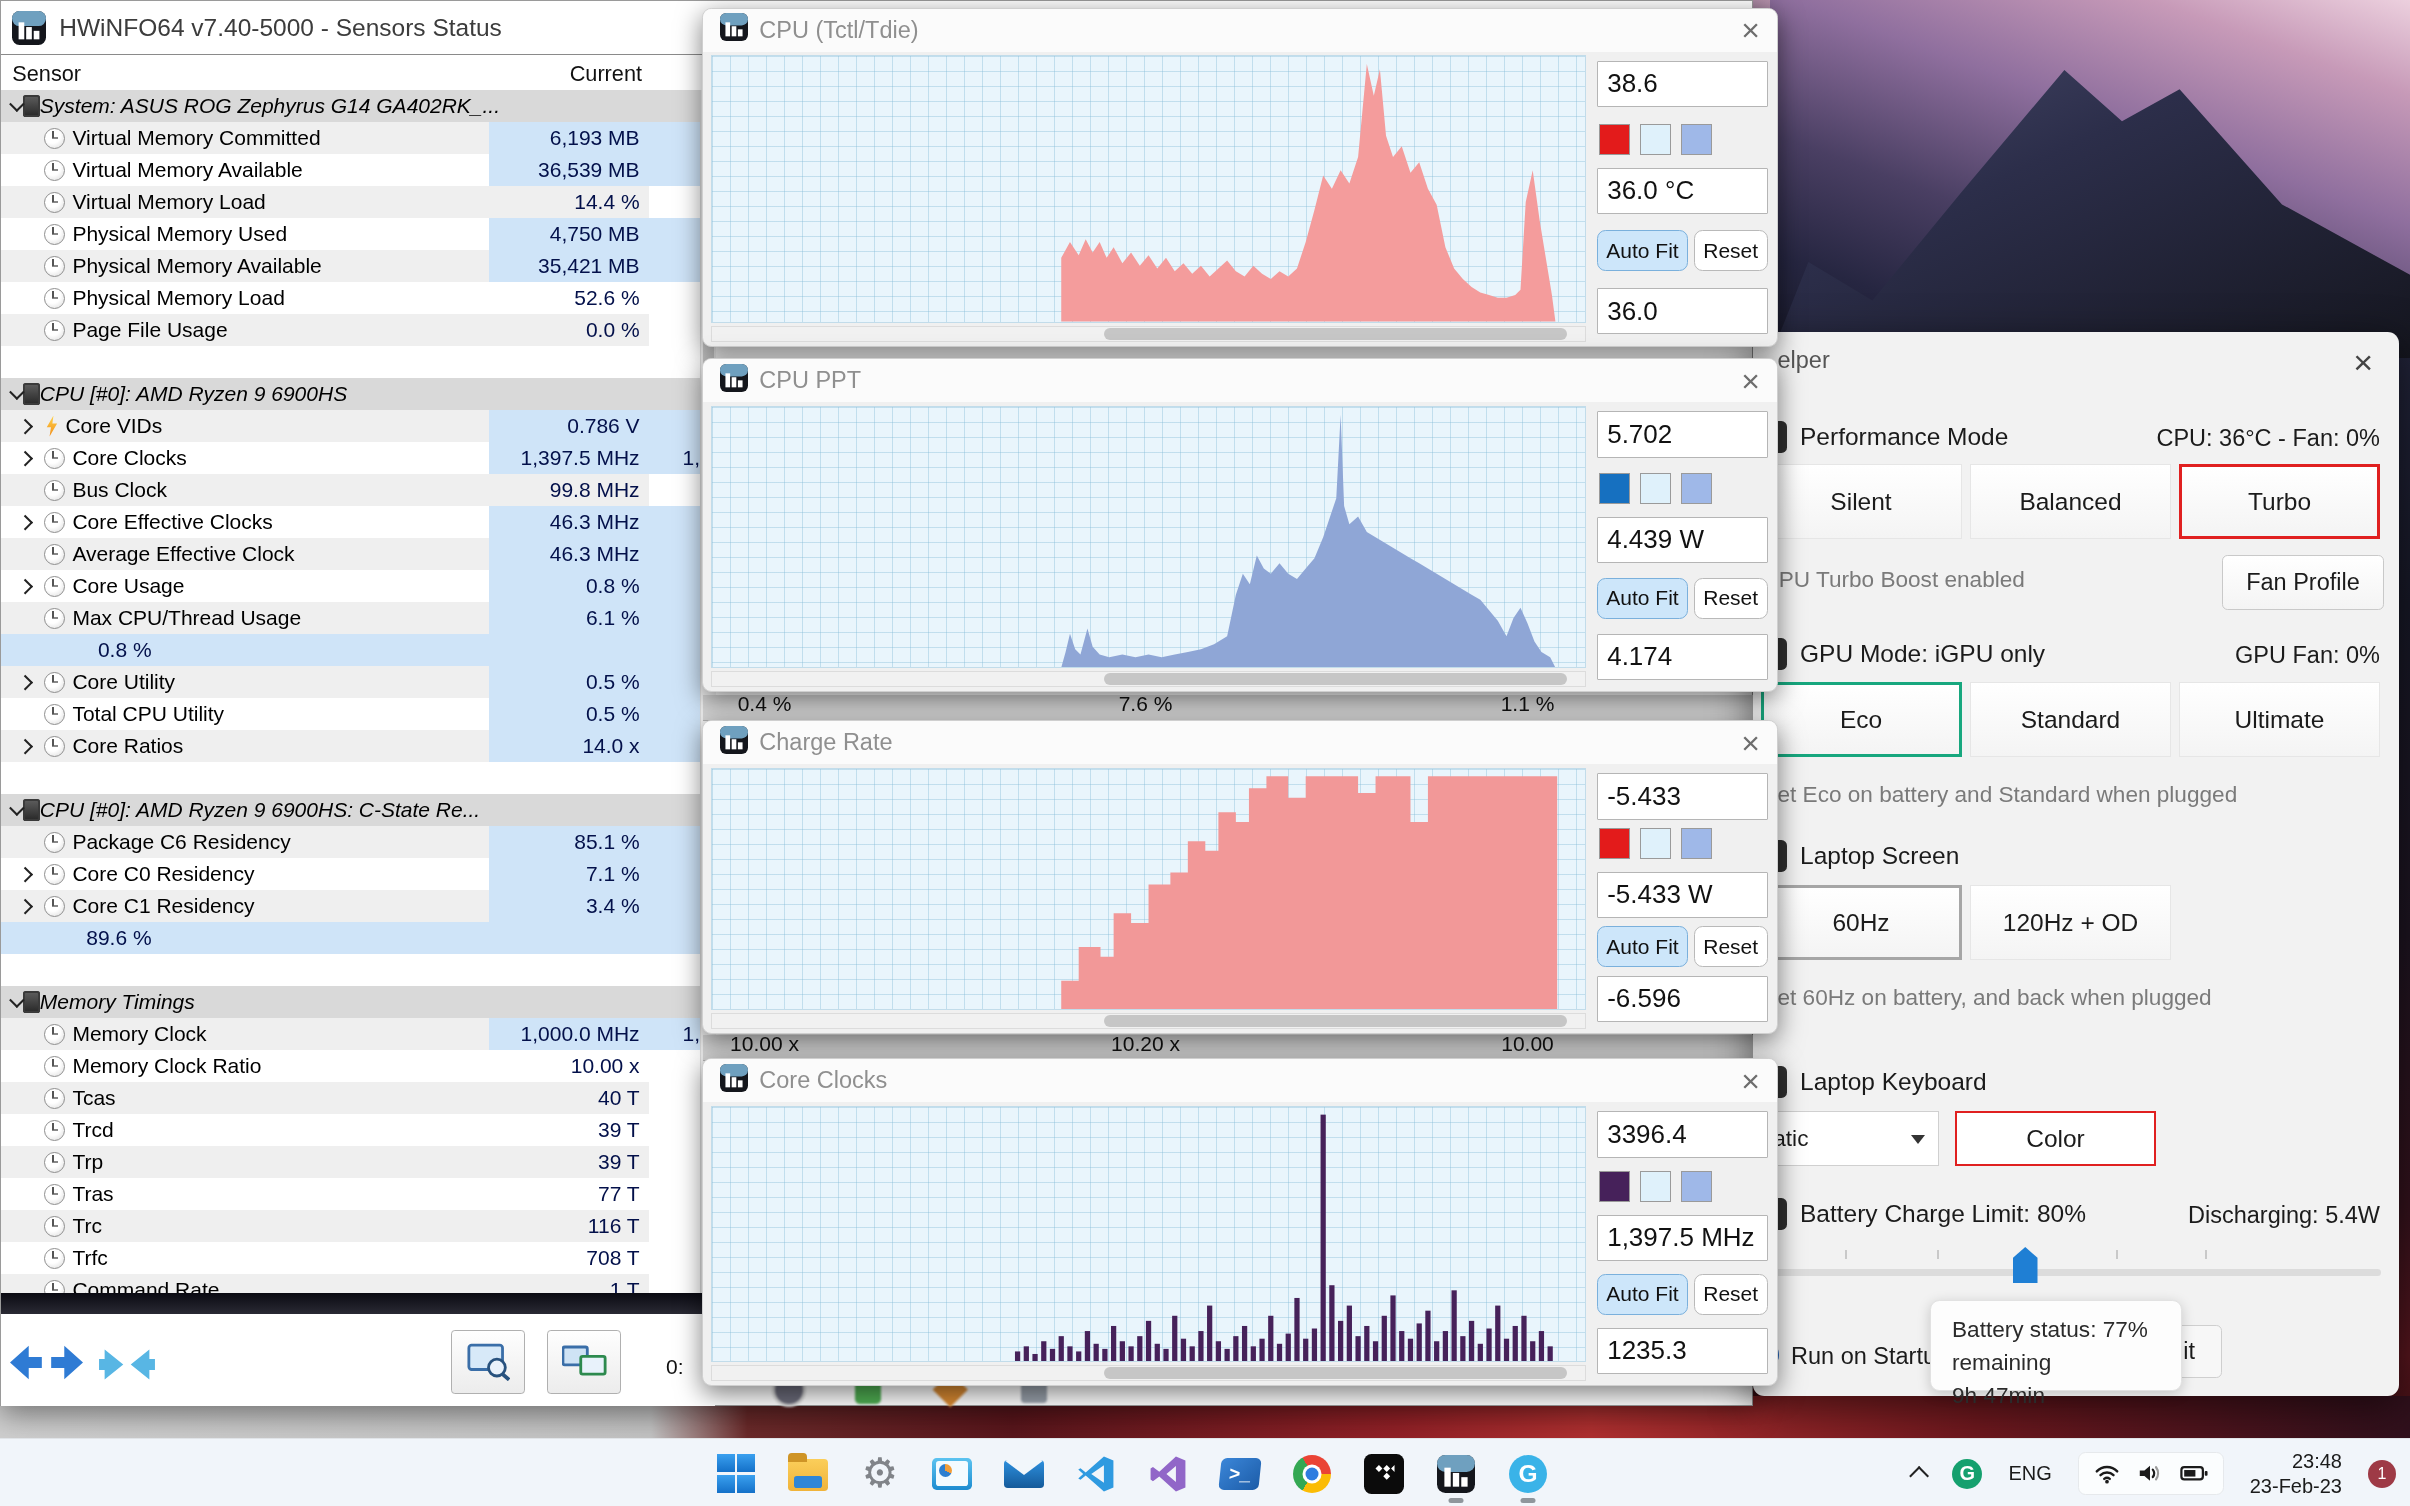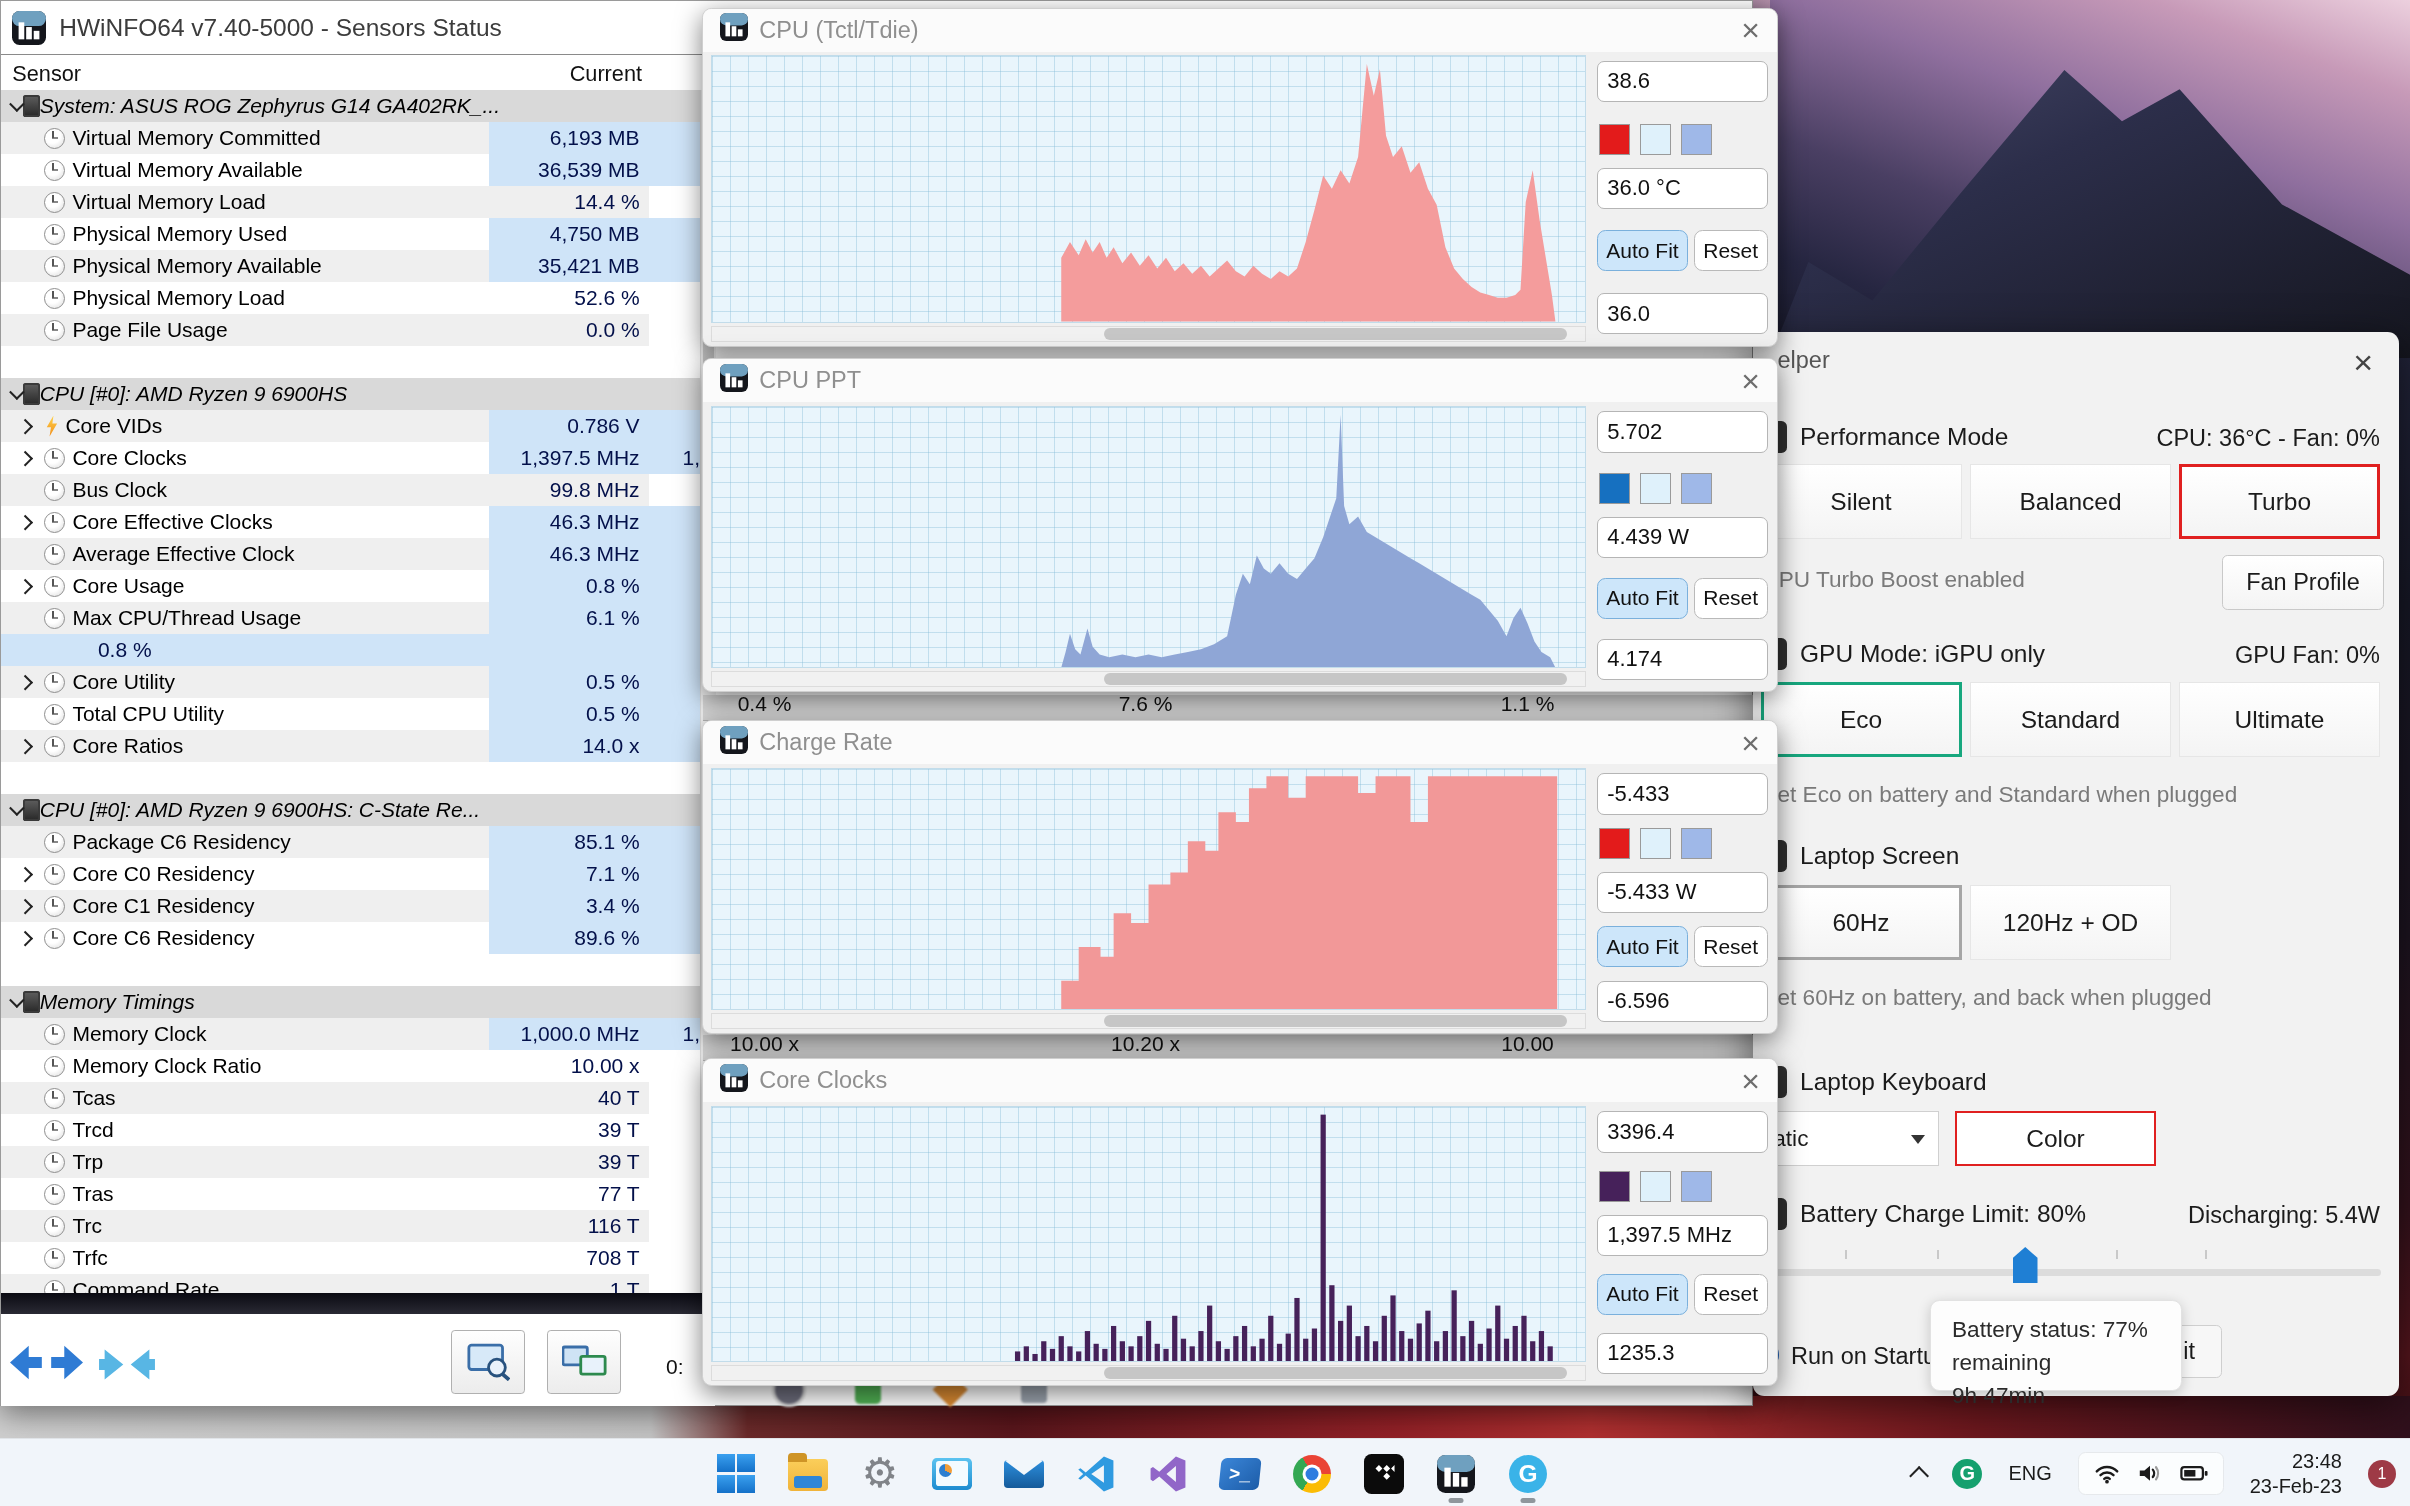--- a/index.html
+++ b/index.html
@@ -70,21 +70,21 @@
   .gclose{margin-left:auto;font-size:32px;color:#6d6d6d;line-height:1}
   .gbody{display:flex;position:absolute;top:43px;left:0;right:0;bottom:0}
   .gchart-wrap{flex:1;display:flex;flex-direction:column;padding:3.8px 5.6px 3.8px 7.5px}
   .gchart{flex:1;background:#e9f5fc;border:0.9px solid #c2dcea;position:relative;
     background-image:linear-gradient(to right,rgba(130,185,215,.38) 0.9px,transparent 0.9px),linear-gradient(to bottom,rgba(130,185,215,.38) 0.9px,transparent 0.9px);
     background-size:18px 15px}
   .gchart svg{position:absolute;inset:0;width:100%;height:100%}
   .hscroll{height:14px;margin-top:2.8px;background:#f1f1f1;border:0.9px solid #dcdcdc;position:relative}
   .hthumb{position:absolute;left:45%;width:53%;top:0.9px;bottom:0.9px;background:#c6c6c6;border-radius:6.6px}
   .gpanel{flex:0 0 143px;padding:9.4px 9.4px 11.3px 5.6px;display:flex;flex-direction:column}
-  .gbox{border:0.9px solid #b5b5b5;background:#fff;font-size:22px;color:#111;padding:6.6px 9.4px;border-radius:7px;white-space:nowrap;overflow:hidden}
+  .gbox{border:0.9px solid #b5b5b5;background:#fff;font-size:26px;color:#111;padding:6.6px 9.4px;border-radius:1px;white-space:nowrap;overflow:hidden}
   .gsp{flex:1}
   .swatches{display:flex;gap:10.4px;margin:0 0 13px 1.9px}
   .sw{width:31px;height:31px;border:0.9px solid #9a9a9a;box-sizing:border-box}
   .gbtns{display:flex;gap:5.6px;margin:0 0 0 0}
   .gbtn{font-size:21px;padding:7.5px 8.5px;border-radius:8.5px;border:0.9px solid #b9b9b9;background:#fff;color:#111;white-space:nowrap}
   .gbtn.on{background:var(--autofit-bg);border:1.9px solid #7ab0dc}
 
   
   .ghelper{position:absolute;left:1753px;top:332px;width:646px;height:1064px;background:#f2f2f2;border-radius:11.3px;z-index:2;
     box-shadow:0 11.3px 41px rgba(0,0,0,.55);color:#1b1b1b;font-size:22.6px}
@@ -388,27 +388,20 @@
           <span class="slot">
             <span class="chev chev-r"></span>
           </span>
           <span class="ic-clock"></span>
           <span>Core C1 Residency</span>
         </div>
         <div class="val bg-hl">3.4 %</div>
         <div class="ext bg-hl"></div>
       </div>
       <div class="srow">
-        <div class="lab cell-b">
-          <span class="slot">
-            <span class="chev chev-r"></span>
-          </span>
-          <span class="ic-clock"></span>
-          <span>Core C6 Residency</span>
-        </div>
         <div class="val bg-hl">89.6 %</div>
         <div class="ext bg-hl"></div>
       </div>
       <div class="srow spacer"></div>
       <div class="srow group">
         <div class="glab">
           <span class="chev chev-d"></span>
           <span class="ic-chip"></span>
           <span>Memory Timings</span>
         </div>

